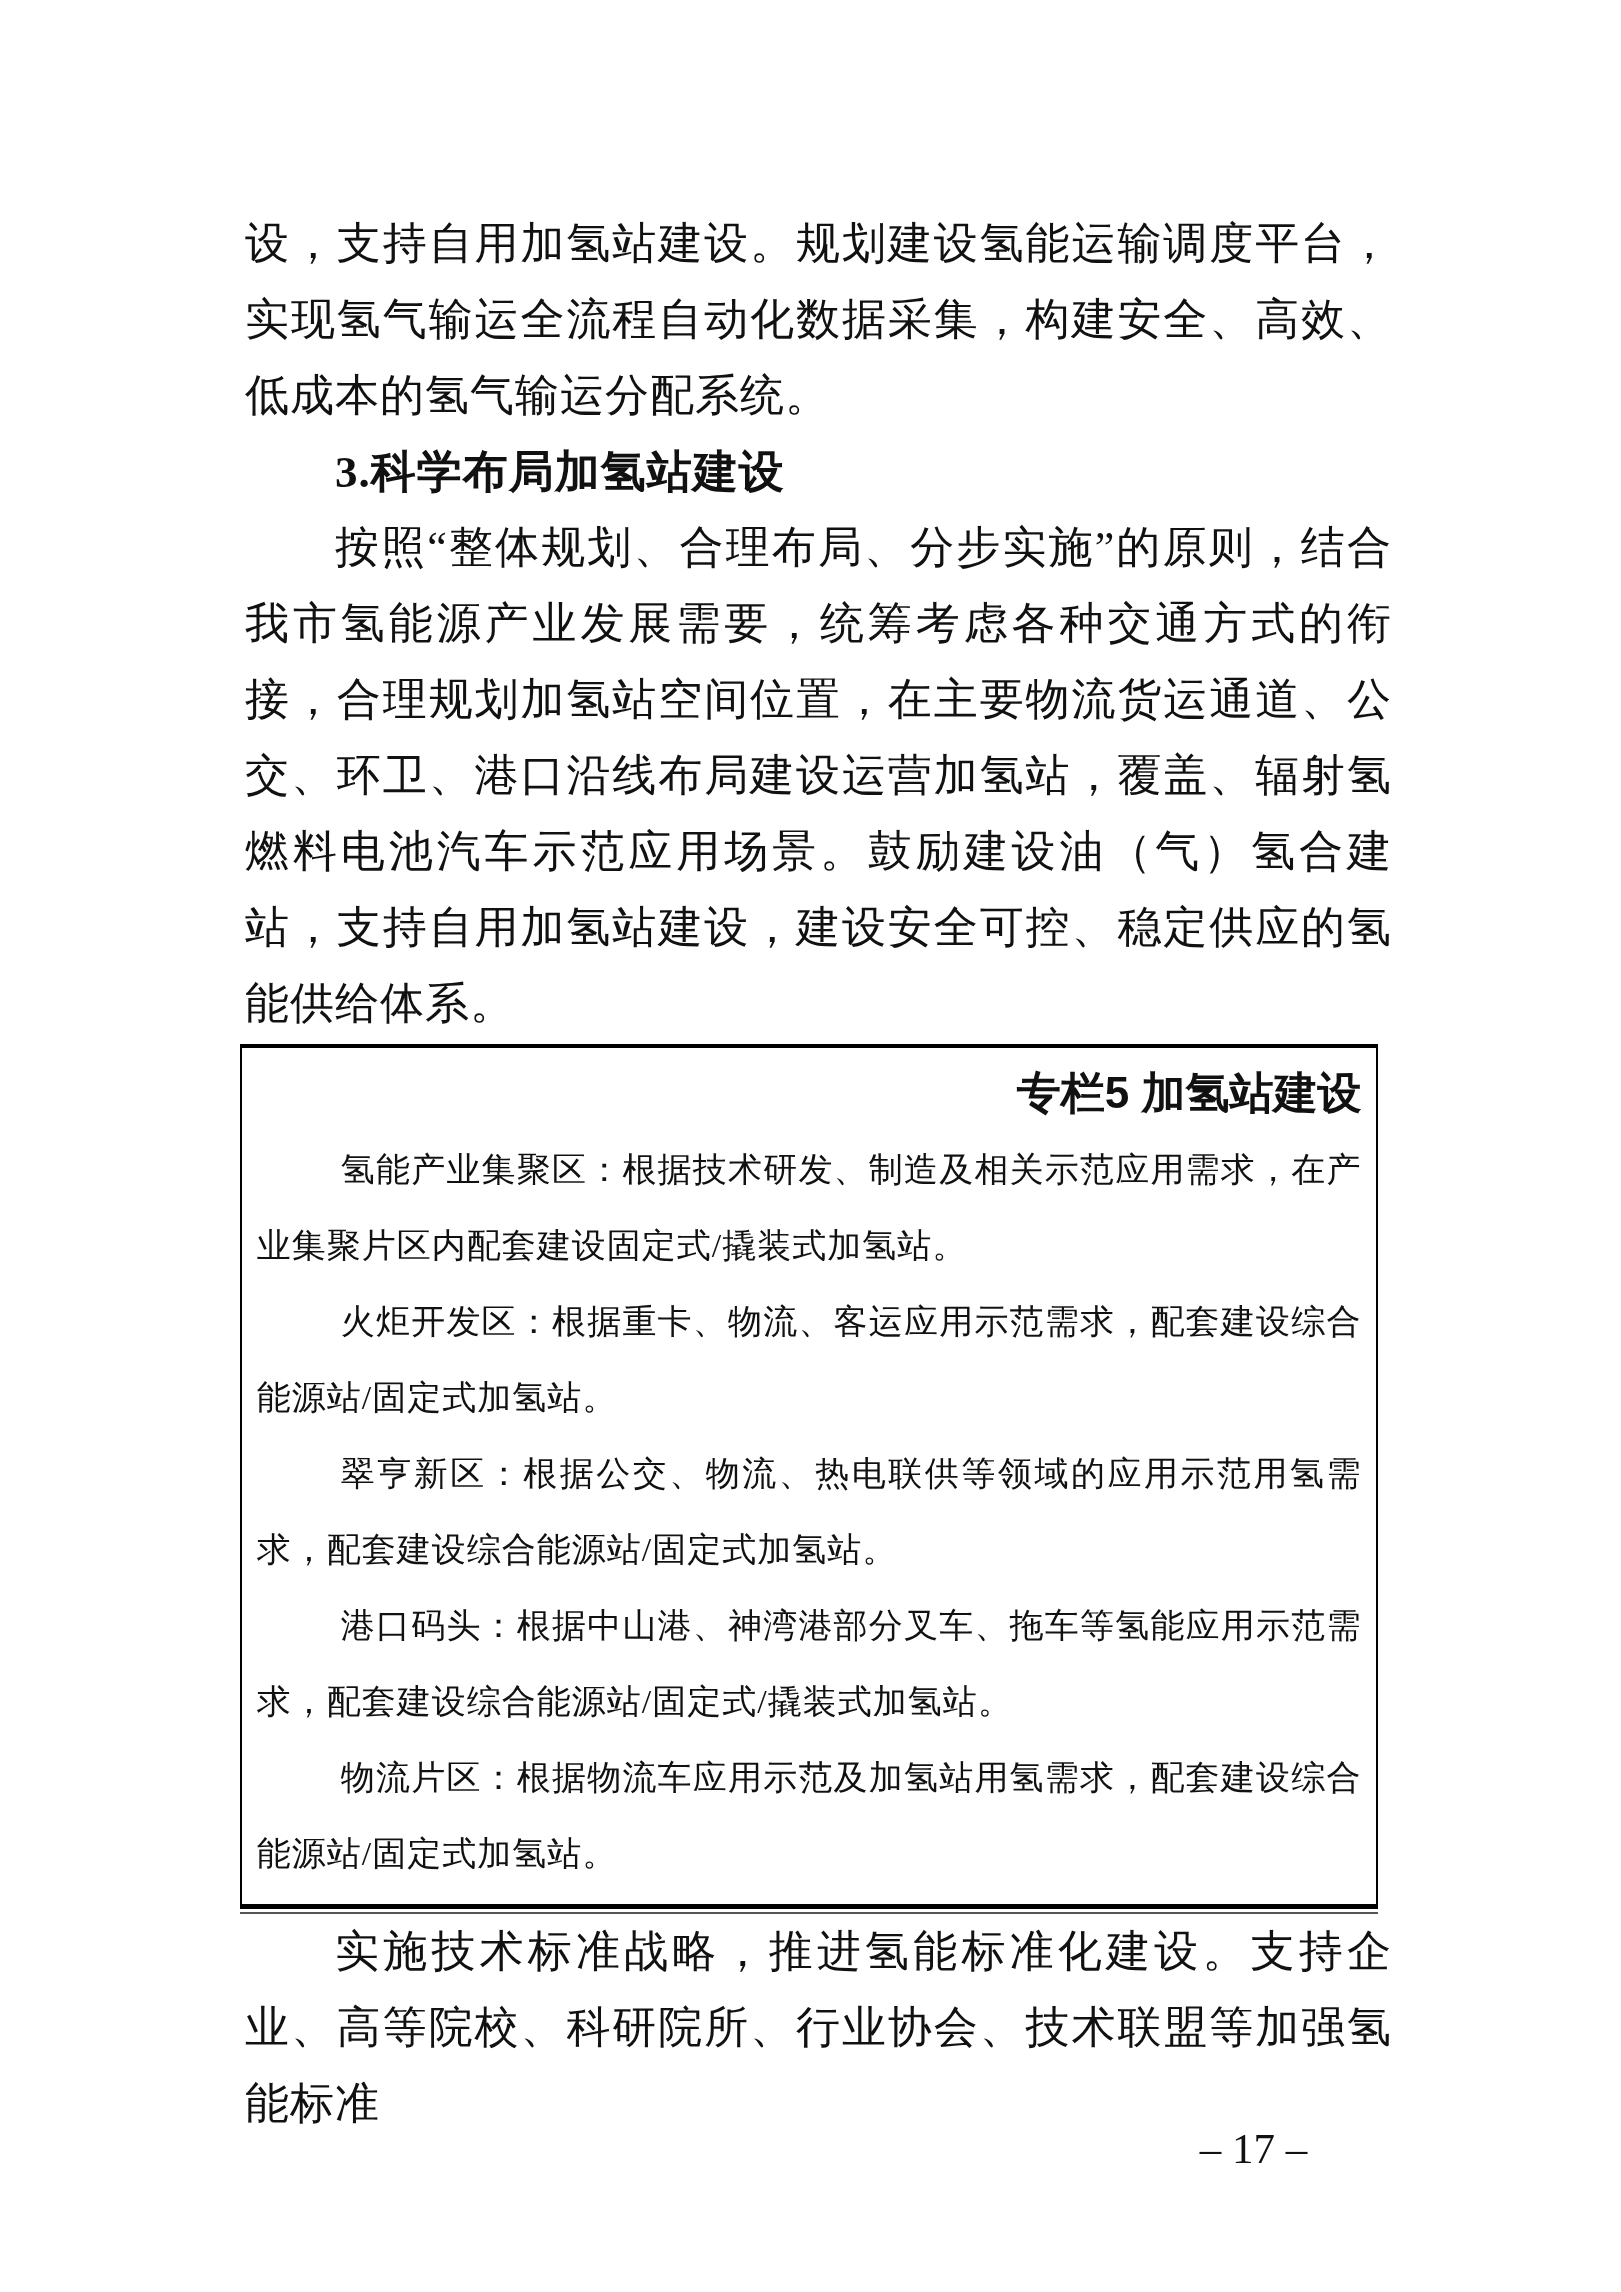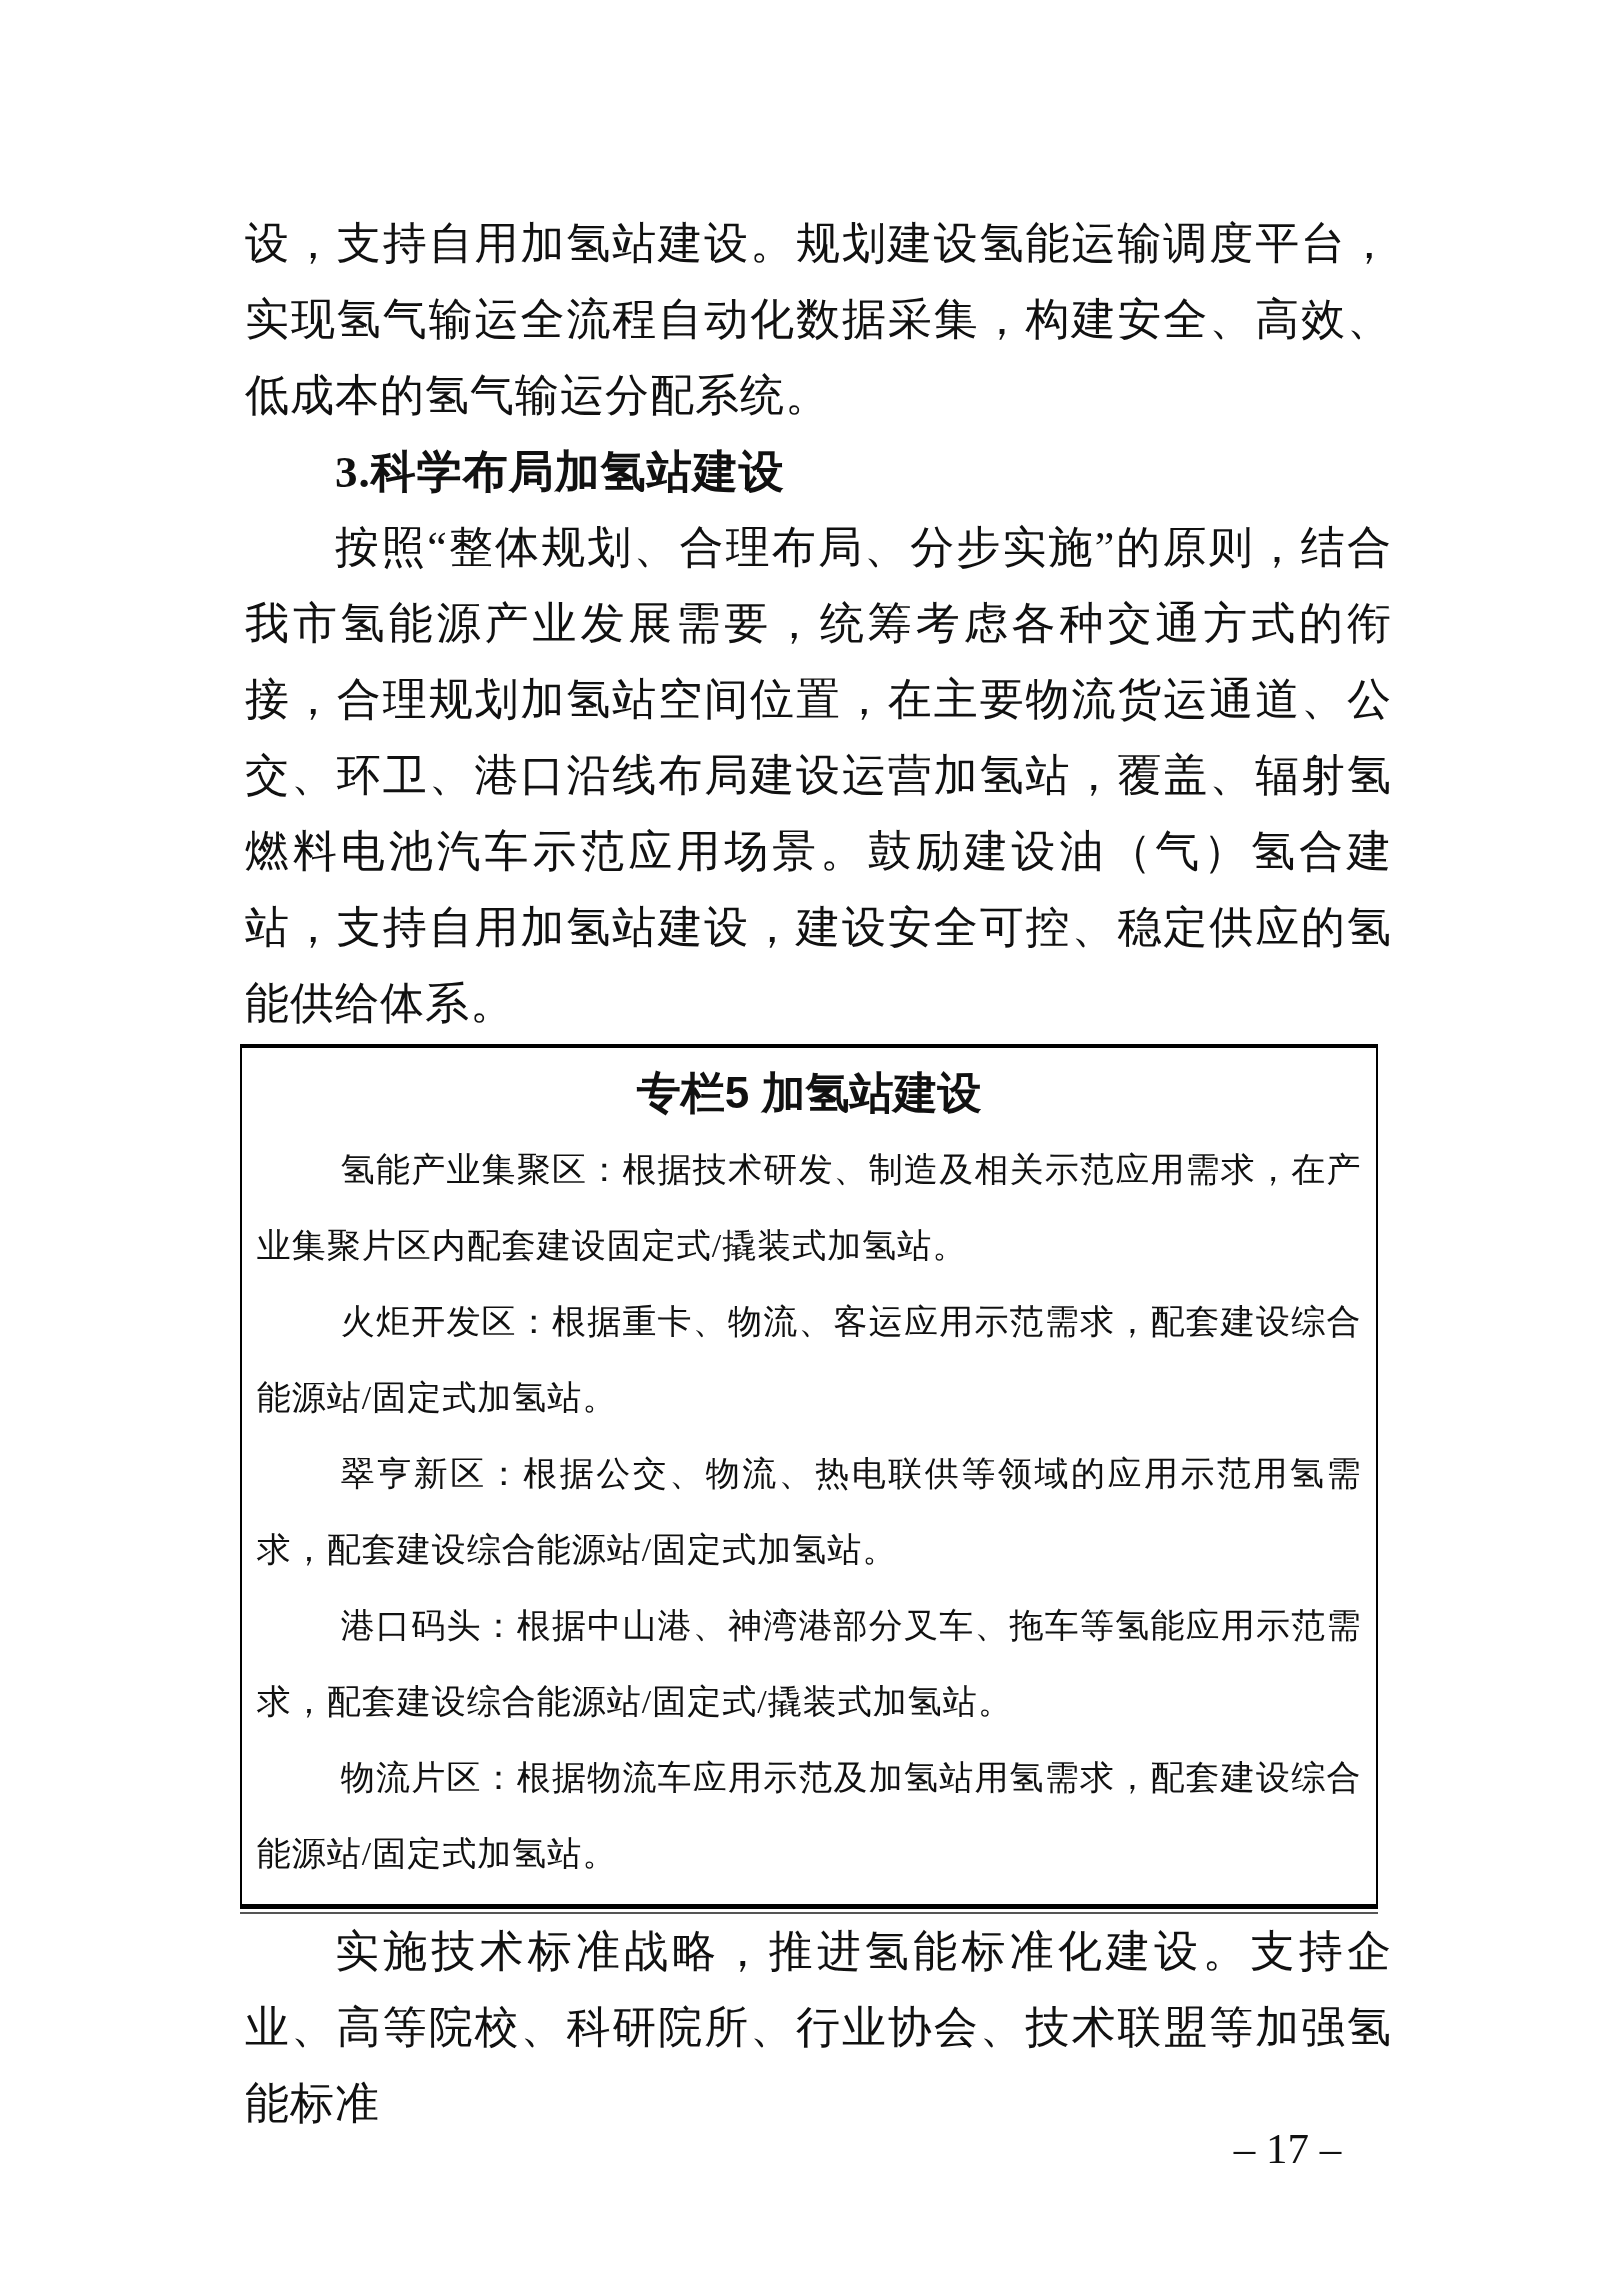--- a/index.html
+++ b/index.html
@@ -48,21 +48,21 @@
     width: 1138px;
     margin-top: 2px;
     border: 2.9px solid #000000;
     border-top-width: 4.9px;
     border-bottom-width: 5.9px;
     padding: 5.9px 14.7px 11.8px 14.7px;
     background: #ffffff;
   }
   .panel-title {
     margin: 0;
-    text-align: center;
+    text-align: right;
     font-family: "Liberation Sans", "DejaVu Sans", sans-serif;
     font-weight: bold;
     font-size: 44px;
     line-height: 78px;
   }
   .panel-par {
     margin: 0;
     font-size: 34px;
     line-height: 76px;
     text-align: justify;
@@ -74,21 +74,21 @@
   .panel-underline {
     margin-left: -4.9px;
     width: 1138px;
     height: 2px;
     background: #555555;
     margin-top: 2.9px;
   }
   .after-panel { margin-top: 11.8px; }
   .page-number {
     position: absolute;
-    left: 1209px;
+    left: 1175px;
     top: 2119px;
     width: 157px;
     text-align: center;
     font-size: 43px;
     line-height: 59px;
     font-family: "Liberation Serif", "DejaVu Serif", serif;
     color: #111111;
   }
 </style>
 </head>

